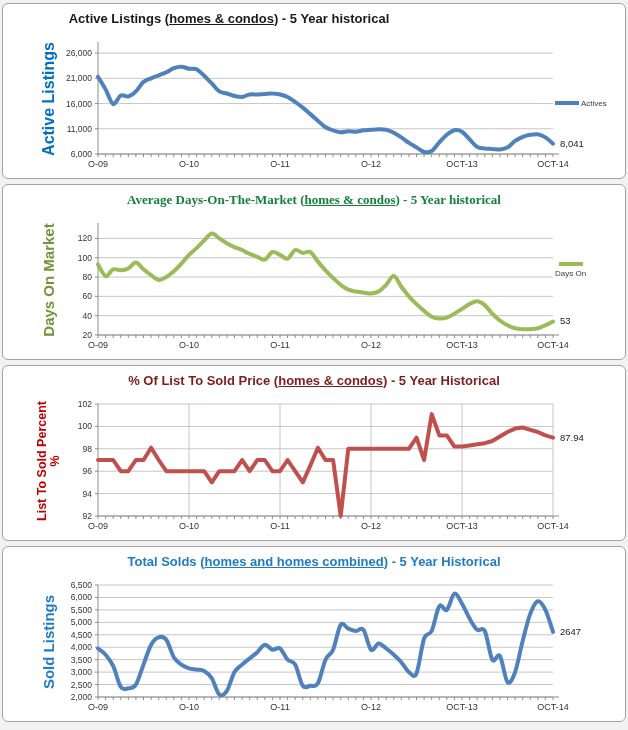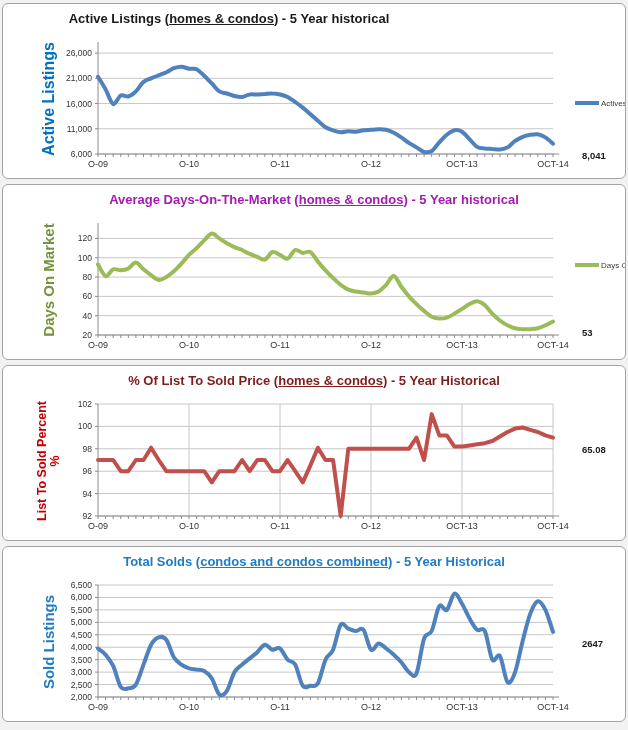--- a/index.html
+++ b/index.html
@@ -39,32 +39,31 @@
     transform:translate(-50%,-50%) rotate(-90deg);
     font-weight:bold;
     text-align:center;
     line-height:1.05;
     white-space:nowrap;
   }
   .y-axis-title .yl{ display:block; }
   svg.plot{ position:absolute;left:0;top:0; }
   .legend{
     position:absolute;
-    left:572px;
+    left:552px;
     display:flex;align-items:center;gap:2px;
     font-size:8px;color:#3a3a3a;
     white-space:nowrap;
   }
   .legend .swatch{ display:block; }
   .end-label{
     position:absolute;
-    left:579px;
-    font-size:9.5px;font-weight:bold;color:#1a1a1a;
+    left:557px;
+    font-size:9.5px;font-weight:normal;color:#1a1a1a;
     white-space:nowrap;
-    margin-top:12px;
   }
 </style>
 </head>
 <body>
 
 <div class="report">
 
   <div class="chart-panel">
     <div class="chart-title title-left" style="color: rgb(26, 26, 26);"><span>Active Listings (</span><span class="u">homes &amp; condos</span><span>) - 5 Year historical</span></div>
     <div class="y-axis-title" style="color: rgb(0, 112, 192); font-size: 16px;">
@@ -160,21 +159,21 @@
     <div class="legend" style="top: 94.6px;">
       <svg class="swatch" width="24" height="6">
           <line x1="0" y1="3" x2="24" y2="3" stroke-width="4" stroke="#4F81BD"></line>
         </svg>
       <span>Actives</span>
     </div>
     <div class="end-label" style="top: 133.703px;">8,041</div>
   </div>
 
   <div class="chart-panel">
-    <div class="chart-title" style="color: #a21caf;"><span>Average Days-On-The-Market (</span><span class="u">homes &amp; condos</span><span>) - 5 Year historical</span></div>
+    <div class="chart-title" style="color: #15803d; font-family: Liberation Serif, serif;"><span>Average Days-On-The-Market (</span><span class="u">homes &amp; condos</span><span>) - 5 Year historical</span></div>
     <div class="y-axis-title" style="color: rgb(118, 146, 60); font-size: 15px;">
         <span class="yl">Days On Market</span>
       </div>
     <svg class="plot" width="624" height="176">
         <line x1="95" y1="150" x2="550" y2="150" stroke="#c6c6c6" stroke-width="1"></line>
         <line x1="92" y1="150" x2="95" y2="150" stroke="#8c8c8c" stroke-width="1"></line>
         <text x="89" y="153" text-anchor="end" font-size="8.5" fill="#333333">20</text>
         <line x1="95" y1="130.68965517241378" x2="550" y2="130.68965517241378" stroke="#c6c6c6" stroke-width="1"></line>
         <line x1="92" y1="130.68965517241378" x2="95" y2="130.68965517241378" stroke="#8c8c8c" stroke-width="1"></line>
         <text x="89" y="133.68965517241378" text-anchor="end" font-size="8.5" fill="#333333">40</text>
@@ -254,21 +253,21 @@
         <line x1="542.4166666666666" y1="150" x2="542.4166666666666" y2="153" stroke="#8c8c8c" stroke-width="1"></line>
         <line x1="550" y1="150" x2="550" y2="153" stroke="#8c8c8c" stroke-width="1"></line>
         <text x="95" y="163" text-anchor="middle" font-size="9" fill="#333333">O-09</text>
         <text x="186" y="163" text-anchor="middle" font-size="9" fill="#333333">O-10</text>
         <text x="277" y="163" text-anchor="middle" font-size="9" fill="#333333">O-11</text>
         <text x="368" y="163" text-anchor="middle" font-size="9" fill="#333333">O-12</text>
         <text x="459" y="163" text-anchor="middle" font-size="9" fill="#333333">OCT-13</text>
         <text x="550" y="163" text-anchor="middle" font-size="9" fill="#333333">OCT-14</text>
         <path d="M95.0,79.5C96.3,81.4 100.1,90.3 102.6,91.1C105.1,91.9 107.6,85.3 110.2,84.3C112.7,83.4 115.2,85.5 117.8,85.3C120.3,85.1 122.8,84.7 125.3,83.4C127.9,82.1 130.4,77.4 132.9,77.6C135.4,77.7 138.0,82.3 140.5,84.3C143.0,86.4 145.6,88.4 148.1,90.1C150.6,91.9 153.1,94.6 155.7,95.0C158.2,95.3 160.7,93.5 163.3,92.1C165.8,90.6 168.3,88.5 170.8,86.3C173.4,84.0 175.9,81.3 178.4,78.6C180.9,75.8 183.5,72.4 186.0,69.9C188.5,67.3 191.1,65.5 193.6,63.1C196.1,60.7 198.6,57.8 201.2,55.4C203.7,53.0 206.2,48.9 208.8,48.6C211.3,48.3 213.8,51.8 216.3,53.4C218.9,55.1 221.4,56.8 223.9,58.3C226.4,59.7 229.0,61.0 231.5,62.1C234.0,63.3 236.6,63.9 239.1,65.0C241.6,66.2 244.1,67.8 246.7,68.9C249.2,70.0 251.7,70.8 254.3,71.8C256.8,72.8 259.3,75.5 261.8,74.7C264.4,73.9 266.9,67.8 269.4,67.0C271.9,66.2 274.5,68.7 277.0,69.9C279.5,71.0 282.1,74.5 284.6,73.7C287.1,72.9 289.6,66.0 292.2,65.0C294.7,64.1 297.2,67.6 299.8,67.9C302.3,68.3 304.8,65.5 307.3,67.0C309.9,68.4 312.4,73.6 314.9,76.6C317.4,79.7 320.0,82.6 322.5,85.3C325.0,88.0 327.6,90.6 330.1,93.0C332.6,95.4 335.1,97.9 337.7,99.8C340.2,101.7 342.7,103.5 345.3,104.6C347.8,105.7 350.3,106.1 352.8,106.6C355.4,107.0 357.9,107.2 360.4,107.5C362.9,107.8 365.5,108.6 368.0,108.5C370.5,108.3 373.1,108.0 375.6,106.6C378.1,105.1 380.6,102.4 383.2,99.8C385.7,97.2 388.2,90.8 390.8,91.1C393.3,91.4 395.8,98.3 398.3,101.7C400.9,105.1 403.4,108.5 405.9,111.4C408.4,114.3 411.0,116.7 413.5,119.1C416.0,121.5 418.6,123.8 421.1,125.9C423.6,128.0 426.1,130.4 428.7,131.7C431.2,132.9 433.7,133.4 436.3,133.6C438.8,133.7 441.3,133.4 443.8,132.6C446.4,131.8 448.9,130.2 451.4,128.8C453.9,127.3 456.5,125.5 459.0,123.9C461.5,122.3 464.1,120.4 466.6,119.1C469.1,117.8 471.6,116.0 474.2,116.2C476.7,116.4 479.2,118.0 481.8,120.1C484.3,122.2 486.8,126.2 489.3,128.8C491.9,131.3 494.4,133.6 496.9,135.5C499.4,137.4 502.0,139.1 504.5,140.3C507.0,141.6 509.6,142.6 512.1,143.2C514.6,143.9 517.1,144.0 519.7,144.2C522.2,144.4 524.7,144.4 527.3,144.2C529.8,144.0 532.3,143.9 534.8,143.2C537.4,142.6 539.9,141.5 542.4,140.3C544.9,139.2 548.7,137.1 550.0,136.5" fill="none" stroke="#9BBB59" stroke-width="4" stroke-linejoin="round" stroke-linecap="round"></path>
       </svg>
-    <div class="legend" style="top: 75.56px;">
+    <div class="legend" style="top: 75.56px; flex-direction: column;">
       <svg class="swatch" width="24" height="6">
           <line x1="0" y1="3" x2="24" y2="3" stroke-width="4" stroke="#9BBB59"></line>
         </svg>
       <span>Days On</span>
     </div>
     <div class="end-label" style="top: 130.483px;">53</div>
   </div>
 
   <div class="chart-panel">
     <div class="chart-title" style="color: #7f1d1d;"><span>% Of List To Sold Price (</span><span class="u">homes &amp; condos</span><span>) - 5 Year Historical</span></div>
@@ -365,25 +364,25 @@
         <line x1="550" y1="150" x2="550" y2="153" stroke="#8c8c8c" stroke-width="1"></line>
         <text x="95" y="163" text-anchor="middle" font-size="9" fill="#333333">O-09</text>
         <text x="186" y="163" text-anchor="middle" font-size="9" fill="#333333">O-10</text>
         <text x="277" y="163" text-anchor="middle" font-size="9" fill="#333333">O-11</text>
         <text x="368" y="163" text-anchor="middle" font-size="9" fill="#333333">O-12</text>
         <text x="459" y="163" text-anchor="middle" font-size="9" fill="#333333">OCT-13</text>
         <text x="550" y="163" text-anchor="middle" font-size="9" fill="#333333">OCT-14</text>
         <path d="M95.0,94.0L102.6,94.0L110.2,94.0L117.8,105.2L125.3,105.2L132.9,94.0L140.5,94.0L148.1,81.7L155.7,94.0L163.3,105.2L170.8,105.2L178.4,105.2L186.0,105.2L193.6,105.2L201.2,105.2L208.8,116.4L216.3,105.2L223.9,105.2L231.5,105.2L239.1,94.0L246.7,105.2L254.3,94.0L261.8,94.0L269.4,105.2L277.0,105.2L284.6,94.0L292.2,105.2L299.8,116.4L307.3,99.6L314.9,81.7L322.5,94.0L330.1,94.0L337.7,150.0L345.3,82.8L352.8,82.8L360.4,82.8L368.0,82.8L375.6,82.8L383.2,82.8L390.8,82.8L398.3,82.8L405.9,82.8L413.5,71.6L421.1,94.0L428.7,48.1L436.3,69.4L443.8,69.4L451.4,80.6L459.0,80.6L466.6,79.4L474.2,78.3L481.8,77.2L489.3,75.0L496.9,70.5L504.5,66.0L512.1,62.6L519.7,61.5L527.3,63.8L534.8,66.0L542.4,69.4L550.0,71.6" fill="none" stroke="#C0504D" stroke-width="4" stroke-linejoin="round" stroke-linecap="round"></path>
       </svg>
 
-    <div class="end-label" style="top: 65.6px;">65.08</div>
+    <div class="end-label" style="top: 65.6px;">87.94</div>
   </div>
 
   <div class="chart-panel">
-    <div class="chart-title" style="color: rgb(31, 123, 196);"><span>Total Solds (</span><span class="u">condos and condos combined</span><span>) - 5 Year Historical</span></div>
+    <div class="chart-title" style="color: rgb(31, 123, 196);"><span>Total Solds (</span><span class="u">homes and homes combined</span><span>) - 5 Year Historical</span></div>
     <div class="y-axis-title" style="color: rgb(31, 123, 196); font-size: 15px;">
         <span class="yl">Sold Listings</span>
       </div>
     <svg class="plot" width="624" height="176">
         <line x1="95" y1="150" x2="550" y2="150" stroke="#c6c6c6" stroke-width="1"></line>
         <line x1="92" y1="150" x2="95" y2="150" stroke="#8c8c8c" stroke-width="1"></line>
         <text x="89" y="153" text-anchor="end" font-size="8.5" fill="#333333">2,000</text>
         <line x1="95" y1="137.55555555555554" x2="550" y2="137.55555555555554" stroke="#c6c6c6" stroke-width="1"></line>
         <line x1="92" y1="137.55555555555554" x2="95" y2="137.55555555555554" stroke="#8c8c8c" stroke-width="1"></line>
         <text x="89" y="140.55555555555554" text-anchor="end" font-size="8.5" fill="#333333">2,500</text>

